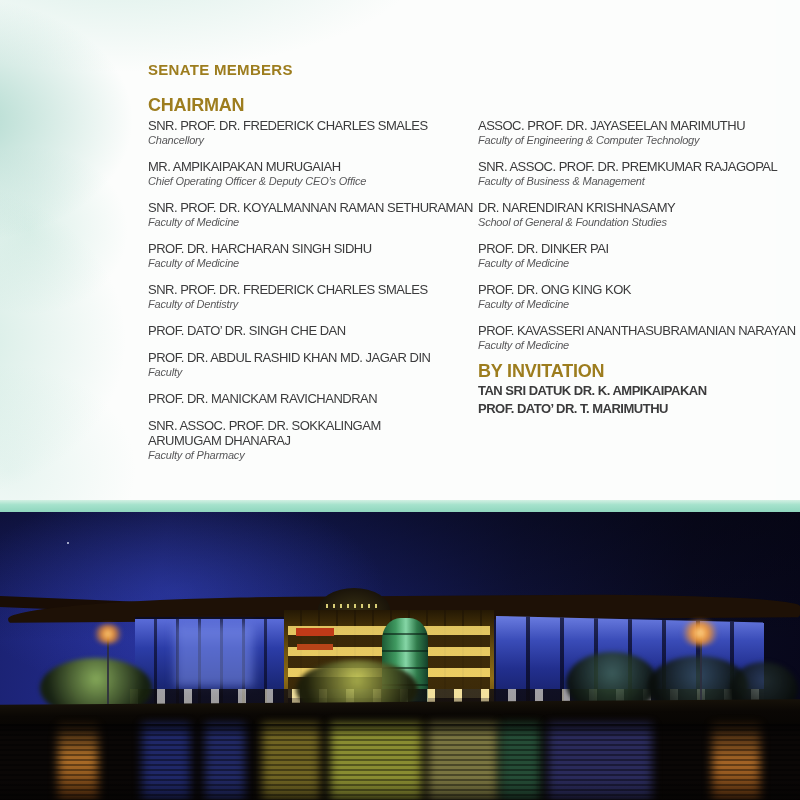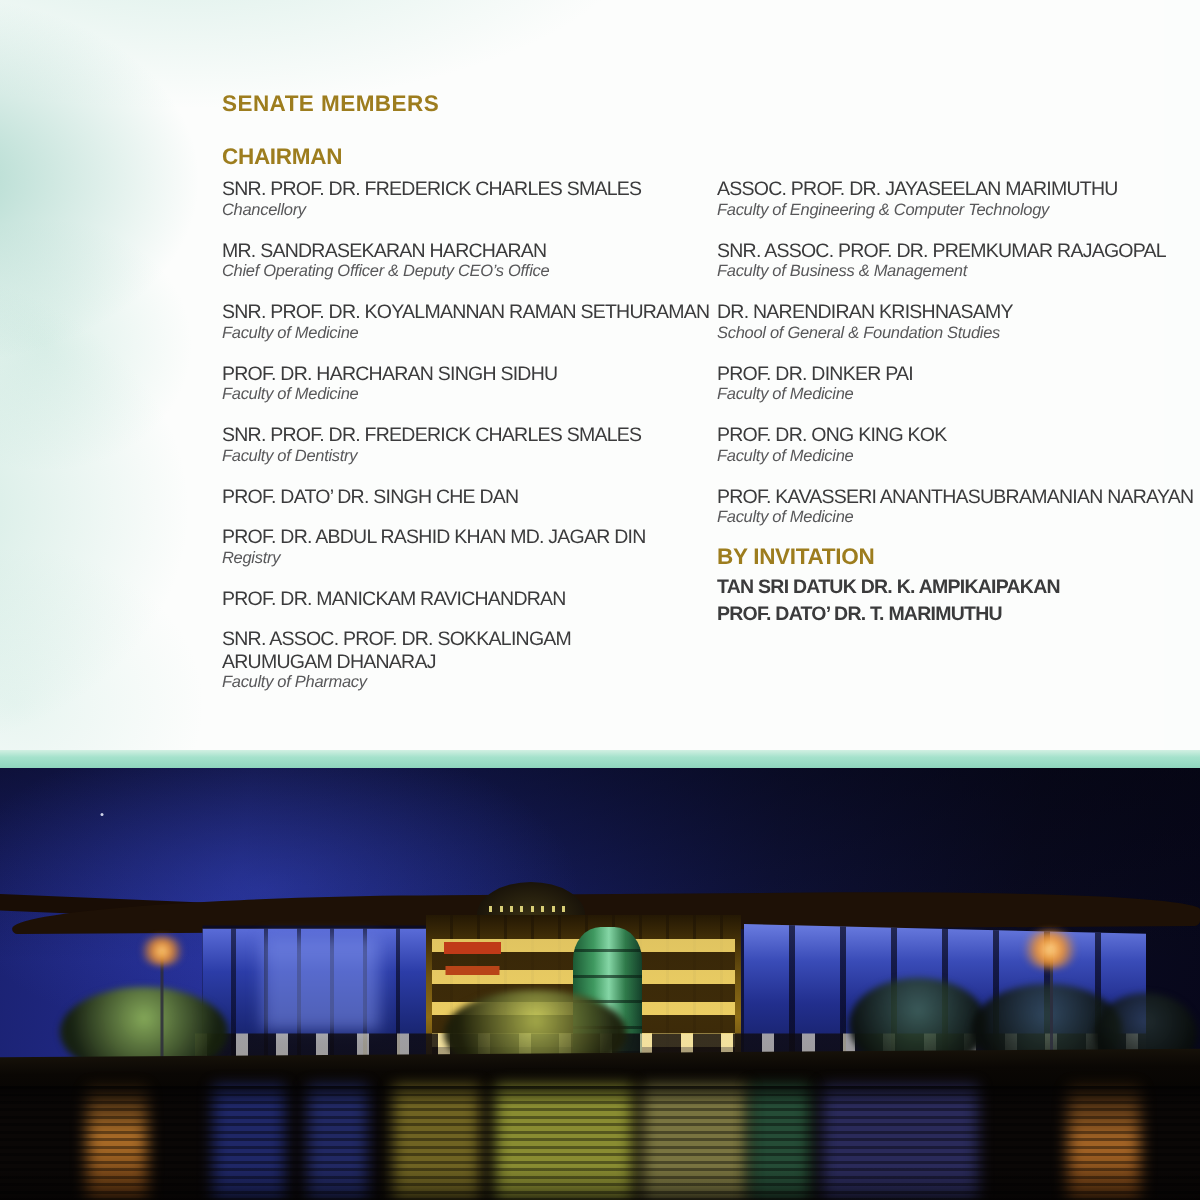--- a/index.html
+++ b/index.html
@@ -20,21 +20,21 @@
       #fcfdfc;
   }
   .page-title{
     position:absolute;left:148px;top:61px;
     font-size:15px;font-weight:bold;letter-spacing:.3px;color:#9d7d1e;
   }
   .col{position:absolute;width:330px;}
   .col-left{left:148px;top:98px;}
   .col-right{left:478px;top:118px;}
   .section-heading{
-    font-size:15px;font-weight:bold;color:#9d7d1e;
+    font-size:18px;font-weight:bold;color:#9d7d1e;
     line-height:14px;margin-bottom:6px;letter-spacing:-.2px;white-space:pre;
   }
   .member{margin-bottom:12px;}
   .member-name{
     font-size:13px;font-weight:normal;color:#3b3b3c;
     line-height:15px;letter-spacing:-.5px;white-space:pre;
   }
   .member-affiliation{
     font-size:11px;font-style:italic;color:#58585a;
     line-height:13px;margin-top:1px;letter-spacing:-.2px;white-space:pre;
@@ -175,41 +175,41 @@
   <div class="page-title">SENATE MEMBERS</div>
 
   <div class="col col-left">
     <div class="section-heading">CHAIRMAN</div>
 
     <div class="member">
       <div class="member-name">SNR. PROF. DR. FREDERICK CHARLES SMALES</div>
       <div class="member-affiliation">Chancellory</div>
     </div>
     <div class="member">
-      <div class="member-name">MR. SANDRASEKARAN HARCHARAN</div>
+      <div class="member-name">MR. AMPIKAIPAKAN MURUGAIAH</div>
       <div class="member-affiliation">Chief Operating Officer &amp; Deputy CEO’s Office</div>
     </div>
     <div class="member">
       <div class="member-name">SNR. PROF. DR. KOYALMANNAN RAMAN SETHURAMAN</div>
       <div class="member-affiliation">Faculty of Medicine</div>
     </div>
     <div class="member">
       <div class="member-name">PROF. DR. HARCHARAN SINGH SIDHU</div>
       <div class="member-affiliation">Faculty of Medicine</div>
     </div>
     <div class="member">
       <div class="member-name">SNR. PROF. DR. FREDERICK CHARLES SMALES</div>
       <div class="member-affiliation">Faculty of Dentistry</div>
     </div>
     <div class="member">
       <div class="member-name">PROF. DATO’ DR. SINGH CHE DAN</div>
     </div>
     <div class="member">
       <div class="member-name">PROF. DR. ABDUL RASHID KHAN MD. JAGAR DIN</div>
-      <div class="member-affiliation">Registry</div>
+      <div class="member-affiliation">Faculty</div>
     </div>
     <div class="member">
       <div class="member-name">PROF. DR. MANICKAM RAVICHANDRAN</div>
     </div>
     <div class="member">
       <div class="member-name">SNR. ASSOC. PROF. DR. SOKKALINGAM
 ARUMUGAM DHANARAJ</div>
       <div class="member-affiliation">Faculty of Pharmacy</div>
     </div>
   </div>

